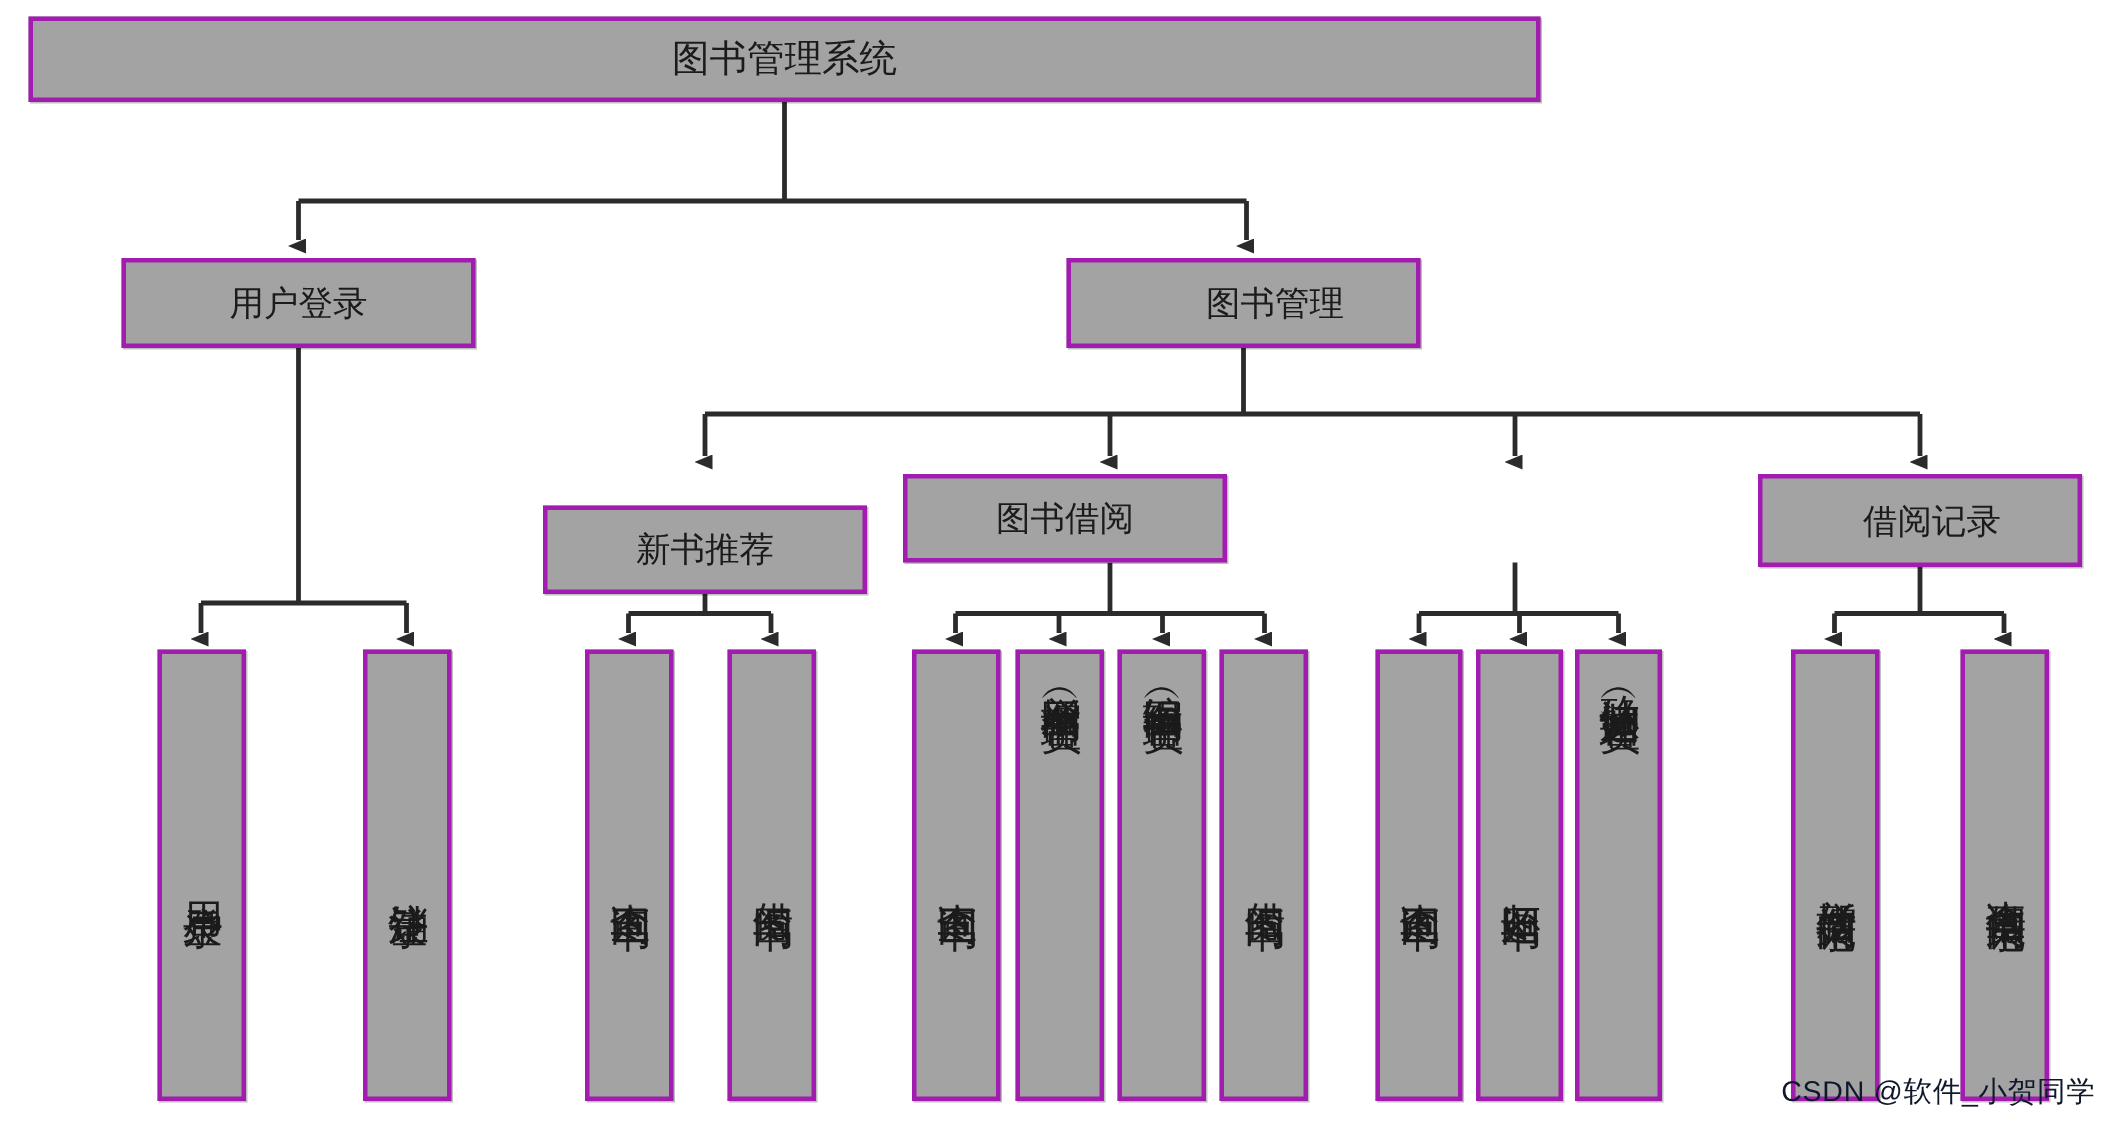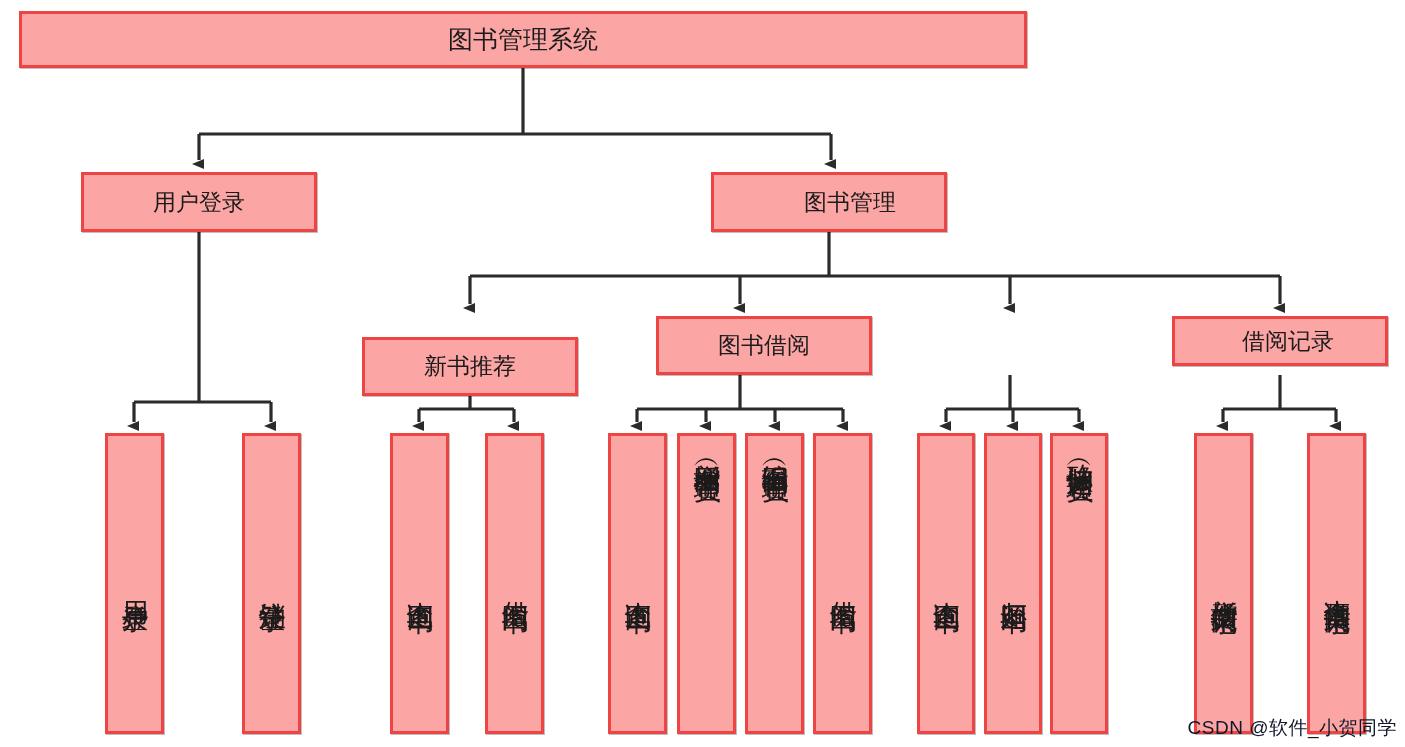--- a/index.html
+++ b/index.html
@@ -12,22 +12,22 @@
   }
   #canvas{position:relative;width:1405px;height:747px;}
 
   
   #connectors{position:absolute;left:0;top:0;width:1405px;height:747px;}
 
   
   .node{
     position:absolute;
     box-sizing:border-box;
-    background:#fca5a5;
-    border:3px solid #ef4444;
+    background:#a3a3a3;
+    border:3px solid #a21caf;
     display:flex;
     align-items:center;
     justify-content:center;
     color:#1b1b1b;
     box-shadow:1px 1px 0 rgba(0,0,0,.25);
   }
   .node .lbl{
     display:block;
     text-align:center;
     line-height:1.25;
@@ -133,24 +133,24 @@
   <div class="node lvl2" style="left:81px;top:172px;width:236px;height:60px;">
     <span class="lbl">用户登录</span>
   </div>
   <div class="node lvl2" style="left:711px;top:172px;width:236px;height:60px;padding-left:42px;">
     <span class="lbl">图书管理</span>
   </div>
 
   <div class="node lvl3" style="left:362px;top:316px;width:216px;height:59px;margin-top:21px;">
     <span class="lbl">新书推荐</span>
   </div>
-  <div class="node lvl3" style="left:656px;top:316px;width:216px;height:59px;">
+  <div class="node lvl3" style="left:602px;top:316px;width:216px;height:59px;">
     <span class="lbl">图书借阅</span>
   </div>
-  <div class="node lvl3" style="left:1172px;top:316px;width:216px;height:50px;padding-left:16px;">
+  <div class="node lvl3" style="left:1172px;top:316px;width:216px;height:62px;padding-left:16px;">
     <span class="lbl">借阅记录</span>
   </div>
 
   <div class="node leaf mid" style="left:105px;top:433px;width:59px;height:301px;">
     <span class="lbl">用户登录</span>
   </div>
   <div class="node leaf mid" style="left:242px;top:433px;width:59px;height:301px;">
     <span class="lbl">注销登录</span>
   </div>
 

